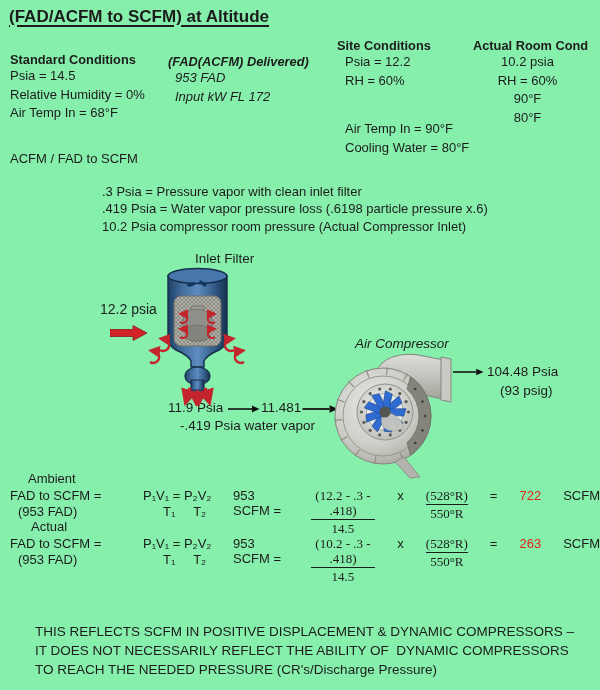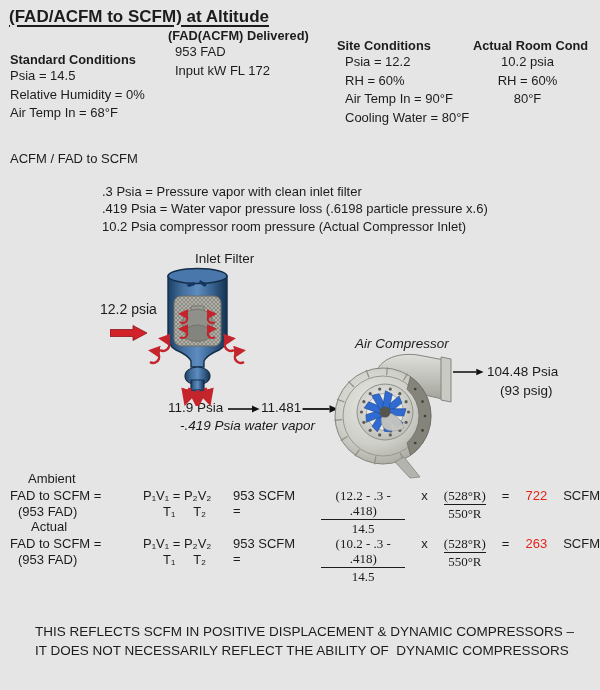--- a/index.html
+++ b/index.html
@@ -1,28 +1,28 @@
 <!DOCTYPE html>
 <html><head>
 <meta charset="utf-8">
 <style>
   html,body{margin:0;padding:0;background:#ffffff;}
-  .page{position:relative;width:600px;height:690px;background:#e5e5e5;overflow:hidden;
+  .page{position:relative;width:600px;height:690px;background:#86efac;overflow:hidden;
         font-family:"Liberation Sans", sans-serif;color:#1c1c1c;}
   .abs{position:absolute;}
   .pre{white-space:pre;}
   .title{font-size:17px;font-weight:bold;text-decoration:underline;
          text-decoration-thickness:2px;text-underline-offset:3px;}
   .hdr{font-size:12.8px;font-weight:bold;line-height:15px;}
   .cond .ln{font-size:13px;line-height:18.7px;}
   .cond .ln:first-of-type{margin-top:8px;}
   .t13{font-size:13px;line-height:16px;}
   .t135{font-size:13.5px;line-height:16px;}
   .notes .ln{font-size:13px;line-height:17.3px;}
-  .calc{display:flex;gap:16px;align-items:flex-start;font-size:13px;line-height:15px;}
+  .calc{display:flex;gap:22px;align-items:flex-start;font-size:13px;line-height:15px;}
   .frac{display:inline-block;text-align:center;font-family:Liberation Serif, serif;}
   .frac .num{display:block;border-bottom:1.3px solid #1c1c1c;padding-bottom:1px;}
   .frac .den{display:block;padding-top:0.7px;}
   .result{color:#e2231a;}
   .footer{font-size:13.5px;line-height:19.2px;}
   .centered{text-align:center;}
 </style>
 </head>
 <body>
 
@@ -30,55 +30,56 @@
 
   <div class="abs title" style="left:9px;top:7px;">(FAD/ACFM to SCFM) at Altitude</div>
 
   <div class="abs cond" style="left:10px;top:38px;width:155px;margin-top:14px;">
     <div class="hdr">Standard Conditions</div>
     <div class="ln">Psia = 14.5</div>
     <div class="ln">Relative Humidity = 0%</div>
     <div class="ln">Air Temp In = 68°F</div>
   </div>
 
-  <div class="abs cond" style="left:168px;top:28px;width:160px;">
+  <div class="abs cond" style="left:168px;top:54px;width:160px;font-style:italic;">
     <div class="hdr">(FAD(ACFM) Delivered)</div>
     <div class="ln" style="padding-left:7px;">953 FAD</div>
     <div class="ln" style="padding-left:7px;">Input kW FL 172</div>
   </div>
 
   <div class="abs cond" style="left:337px;top:38px;width:140px;">
     <div class="hdr">Site Conditions</div>
     <div class="ln" style="padding-left:8px;">Psia = 12.2</div>
     <div class="ln" style="padding-left:8px;">RH = 60%</div>
-    <div class="ln" style="padding-left:8px;">Air Temp In = 90°F</div>
+    <div class="ln" style="padding-left:8px;margin-top:30px;">Air Temp In = 90°F</div>
     <div class="ln" style="padding-left:8px;">Cooling Water = 80°F</div>
   </div>
 
   <div class="abs cond" style="left:465px;top:38px;width:125px;">
     <div class="hdr" style="padding-left:8px;">Actual Room Cond</div>
     <div class="ln centered">10.2 psia</div>
     <div class="ln centered">RH = 60%</div>
+    <div class="ln centered">90°F</div>
     <div class="ln centered">80°F</div>
   </div>
 
   <div class="abs t13" style="left:10px;top:151px;">ACFM / FAD to SCFM</div>
 
   <div class="abs notes" style="left:102px;top:183px;">
     <div class="ln">.3 Psia = Pressure vapor with clean inlet filter</div>
     <div class="ln">.419 Psia = Water vapor pressure loss (.6198 particle pressure x.6)</div>
     <div class="ln">10.2 Psia compressor room pressure (Actual Compressor Inlet)</div>
   </div>
 
   <div class="abs t135" style="left:167px;top:251px;margin-left:28px;">Inlet Filter</div>
   <div class="abs" style="left:100px;top:301px;font-size:14px;">12.2 psia</div>
   <div class="abs t135" style="left:355px;top:336px;font-style:italic;">Air Compressor</div>
   <div class="abs t135" style="left:168px;top:400px;">11.9 Psia</div>
   <div class="abs t135" style="left:261px;top:400px;">11.481</div>
-  <div class="abs t135" style="left:180px;top:418px;font-style:italic;">-.419 Psia water vapor</div>
+  <div class="abs t135" style="left:180px;top:418px;">-.419 Psia water vapor</div>
   <div class="abs t135" style="left:487px;top:364px;">104.48 Psia</div>
   <div class="abs t135" style="left:500px;top:383px;">(93 psig)</div>
 
   <svg class="abs" style="left:110px;top:325px;" width="38" height="16" viewBox="0 0 38 16">
     <polygon points="0,4.5 23,4.5 23,0.5 37,8 23,15.5 23,11.5 0,11.5" fill="#d2232a" stroke="#8e161c" stroke-width="0.8"></polygon>
   </svg>
 
   <svg class="abs" style="left:228px;top:403px;" width="32" height="12" viewBox="0 0 36 12">
     <line x1="0" y1="6" x2="27" y2="6" stroke="#111" stroke-width="1.8"></line>
       <polygon points="27,2.2 35.5,6 27,9.8" fill="#111"></polygon>
@@ -263,15 +264,16 @@
       <span class="den">550°R</span>
     </span>
     <span>=</span>
     <span class="result">263</span>
     <span>SCFM</span>
   </div>
 
   <div class="abs footer" style="left:35px;top:622px;width:545px;">
     <div class="pre">THIS REFLECTS SCFM IN POSITIVE DISPLACEMENT &amp; DYNAMIC COMPRESSORS –</div>
     <div class="pre">IT DOES NOT NECESSARILY REFLECT THE ABILITY OF  DYNAMIC COMPRESSORS</div>
+    <div class="pre">TO REACH THE NEEDED PRESSURE (CR's/Discharge Pressure)</div>
   </div>
 
 </div>
 
 </body></html>

